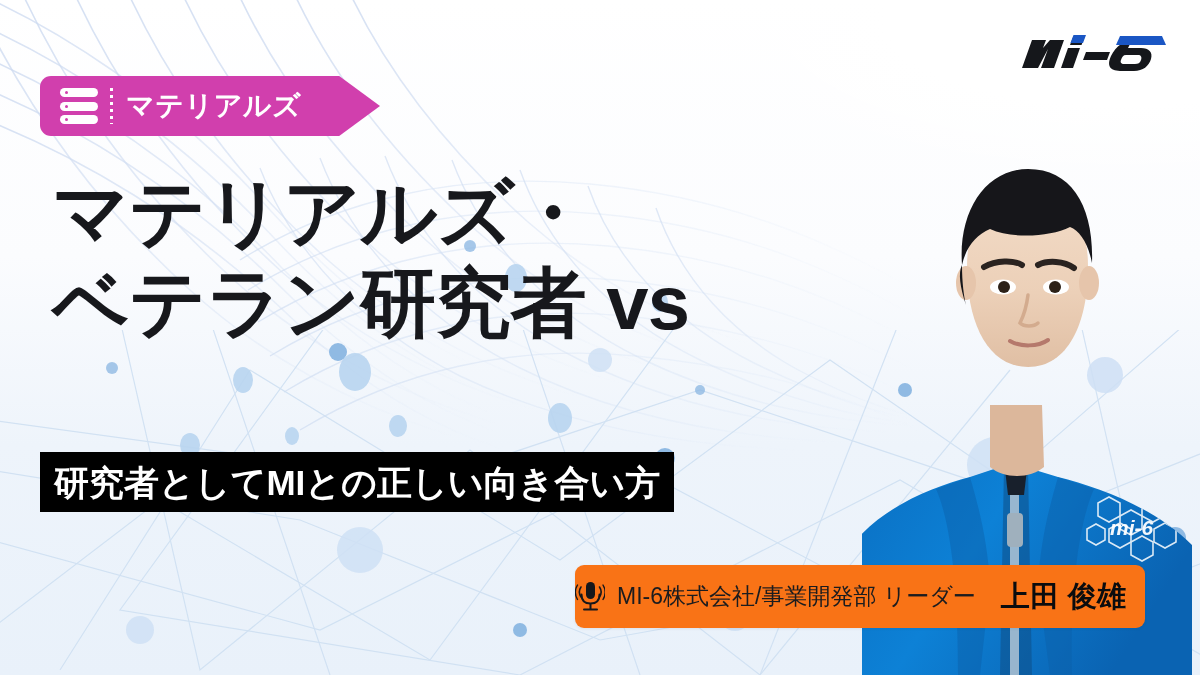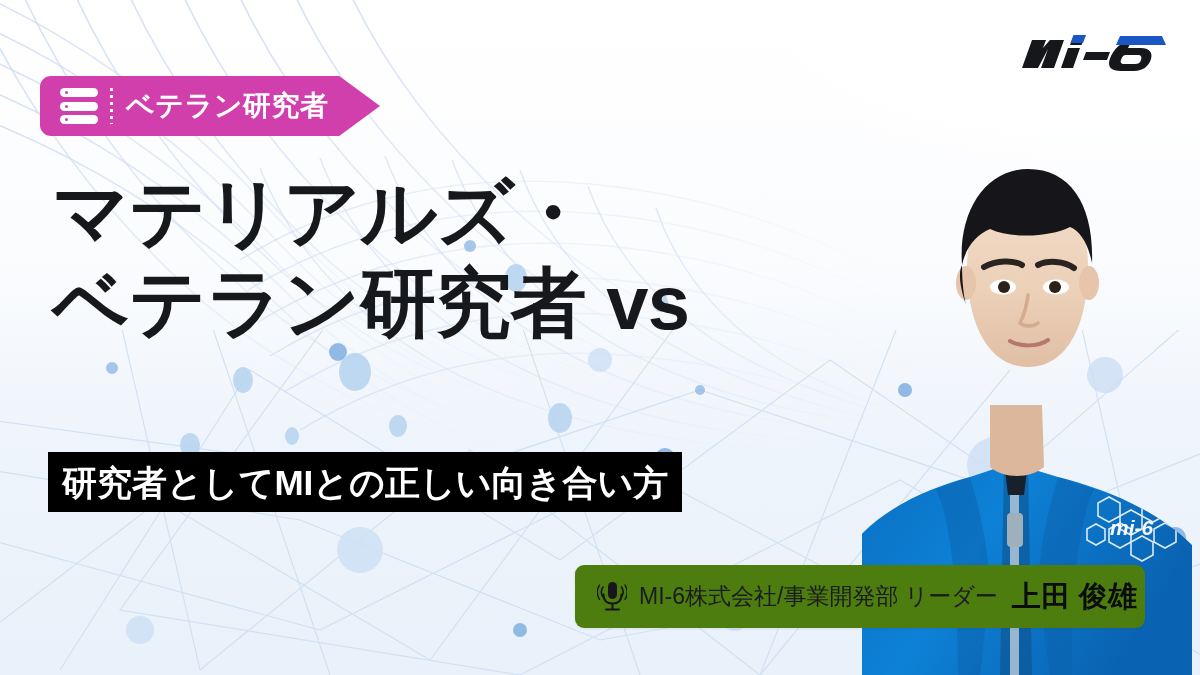--- a/index.html
+++ b/index.html
@@ -90,21 +90,21 @@
     font-size:76px;
     line-height:90px;
     font-weight:800;
     letter-spacing:-.01em;
     white-space:nowrap;
     margin:0;
   }
 
   
   .subbar{
-    position:absolute;left:48px;top:452px;
+    position:absolute;left:40px;top:452px;
     height:60px;
     background:#000000;
     display:flex;align-items:center;
     padding:0 14px;
   }
   .subbar span{
     color:#ffffff;font-size:35px;font-weight:800;
     letter-spacing:0;white-space:nowrap;line-height:1;
   }
 
@@ -112,34 +112,33 @@
   .portrait{
     position:absolute;right:8px;bottom:0;width:330px;height:560px;
     overflow:hidden;
   }
   .portrait svg{width:100%;height:100%;display:block;}
 
   
   .speaker-card{
     position:absolute;left:575px;top:565px;
     width:570px;height:63px;
-    background:#4d7c0f;
+    background:#f97316;
     border-radius:9px;
     display:flex;align-items:center;
-    padding-left:22px;
     box-shadow:0 1px 3px rgba(20,40,80,.08);
   }
   .mic-icon{width:30px;height:34px;flex:0 0 auto;margin-right:12px;}
   .mic-icon svg{width:100%;height:100%;display:block;}
   .speaker-affil{
     color:#1b1c1f;font-size:23px;font-weight:400;white-space:nowrap;
   }
   .speaker-name{
     color:#0b0c0e;font-size:29px;font-weight:800;white-space:nowrap;
-    margin-left:14px;letter-spacing:.01em;
+    margin-left:25px;letter-spacing:.01em;
   }
 </style>
 </head>
 <body>
 
 <div class="stage">
 
   <div class="bg-base"></div>
 
   <div class="mesh">
@@ -267,21 +266,21 @@
   </div>
 
   <div class="badge-wrap">
     <div class="badge"></div>
     <div class="badge-icon">
       <div class="bar"></div>
         <div class="bar"></div>
         <div class="bar"></div>
     </div>
     <div class="badge-divider"></div>
-    <div class="badge-label">ベテラン研究者</div>
+    <div class="badge-label">マテリアルズ</div>
   </div>
 
   <div class="headline">
     <p class="hl-line">マテリアルズ・</p>
     <p class="hl-line">ベテラン研究者 vs</p>
   </div>
 
   <div class="subbar" style="width: 634px;">
     <span>研究者としてMIとの正しい向き合い方</span>
   </div>

